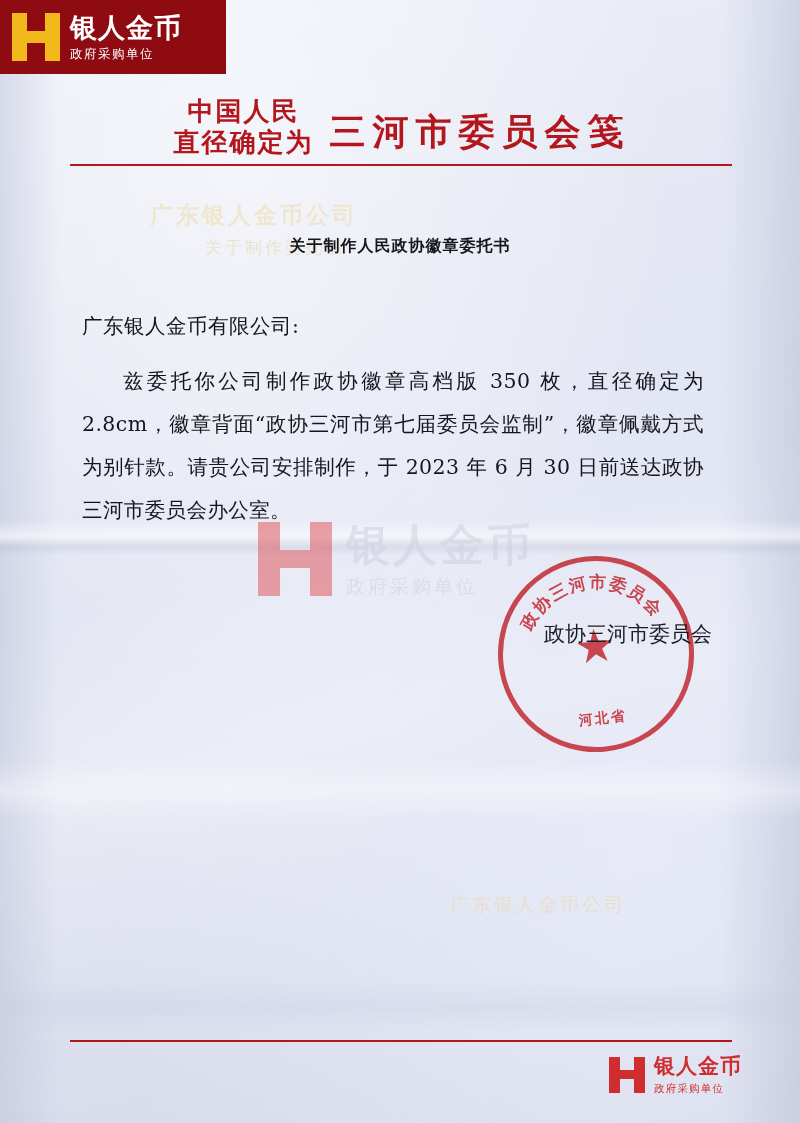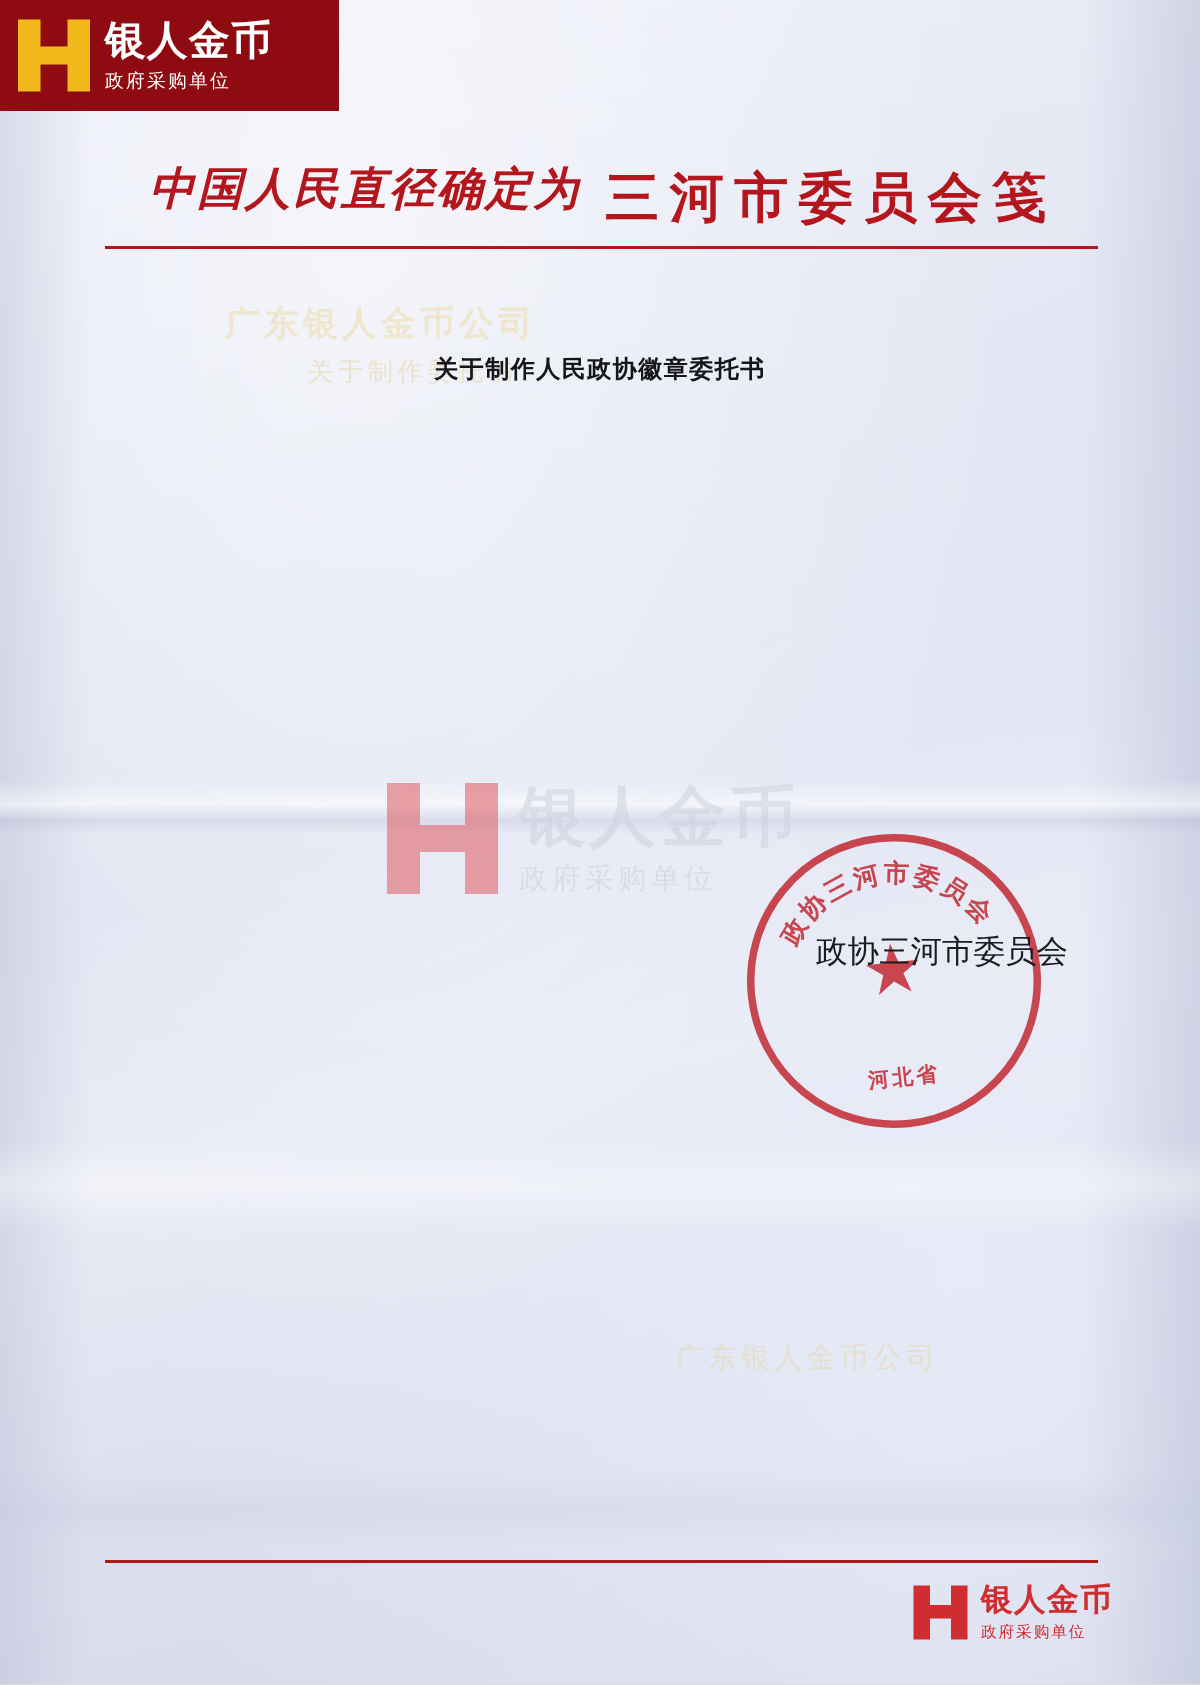--- a/index.html
+++ b/index.html
@@ -95,28 +95,27 @@
     top: 96px;
     width: 660px;
     display: flex;
     align-items: center;
     justify-content: center;
     color: #b3171d;
     z-index: 4;
   }
   #letterhead .two-line {
     display: flex;
-    flex-direction: row;
+    flex-direction: column;
     line-height: 1.18;
-    font-size: 30px;
+    font-size: 26px;
     font-weight: bold;
     letter-spacing: 2px;
     text-align: center;
     margin-right: 16px;
-    font-style: italic;
   }
   #letterhead .main-line {
     font-size: 36px;
     font-weight: bold;
     letter-spacing: 7px;
     white-space: nowrap;
     margin-top: 12px;
   }
   #head-rule {
     position: absolute;
@@ -324,20 +323,22 @@
   <div id="letterhead">
     <span class="two-line">
       <span>中国人民</span>
       <span>直径确定为</span>
     </span>
     <span class="main-line">三河市委员会笺</span>
   </div>
   <div id="head-rule"></div>
 
   <div id="doc-title">关于制作人民政协徽章委托书</div>
+  <div id="salutation">广东银人金币有限公司:</div>
+  <div id="body-text">兹委托你公司制作政协徽章高档版 350 枚，直径确定为 2.8cm，徽章背面“政协三河市第七届委员会监制”，徽章佩戴方式为别针款。请贵公司安排制作，于 2023 年 6 月 30 日前送达政协三河市委员会办公室。</div>
 
   <div class="wm" id="wm-center">
     <span class="mark">
       <i class="bl"></i>
         <i class="bm"></i>
         <i class="br"></i>
     </span>
     <span class="txt">
       <span class="big">银人金币</span>
       <span class="small">政府采购单位</span>

